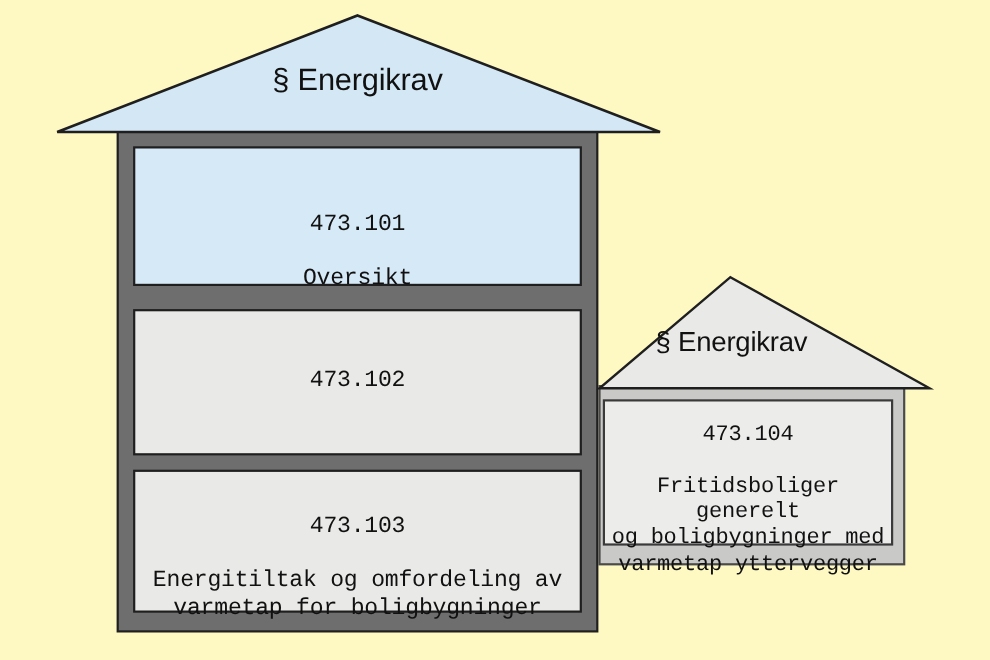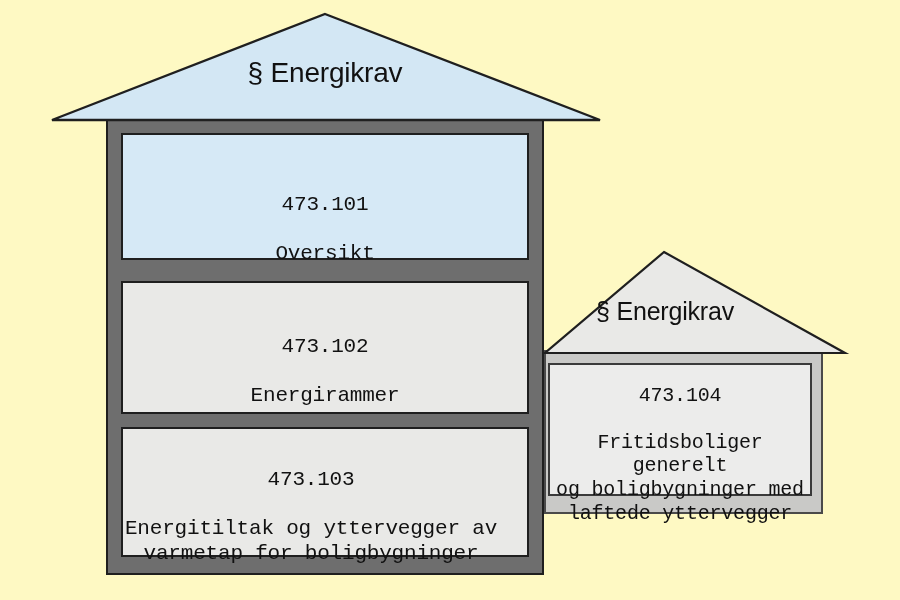--- a/index.html
+++ b/index.html
@@ -65,21 +65,21 @@
     left: 122px;
     top: 168px;
     width: 406px;
   }
   .bt-102 {
     left: 122px;
     top: 310px;
     width: 406px;
   }
   .bt-103 {
-    left: 108px;
+    left: 122px;
     top: 443px;
     width: 406px;
   }
   .bt-104 {
     left: 549px;
     top: 360px;
     width: 262px;
     font-size: 20px;
   }
 </style>
@@ -115,31 +115,30 @@
 
   <div class="txt roof-title-main">§ Energikrav</div>
 
   <div class="txt box-text bt-101">
     <span class="num">473.101</span>
     <span class="lbl">Oversikt</span>
   </div>
 
   <div class="txt box-text bt-102">
     <span class="num">473.102</span>
-    <span class="lbl">Energirammer</span>
   </div>
 
   <div class="txt box-text bt-103">
     <span class="num">473.103</span>
-    <span class="lbl">Energitiltak og yttervegger av
+    <span class="lbl">Energitiltak og omfordeling av
 varmetap for boligbygninger</span>
   </div>
 
   <div class="txt roof-title-small">§ Energikrav</div>
 
   <div class="txt box-text bt-104">
     <span class="num">473.104</span>
     <span class="lbl">Fritidsboliger generelt
 og boligbygninger med
-laftede yttervegger</span>
+varmetap yttervegger</span>
   </div>
 
 </div>
 
 </body></html>

